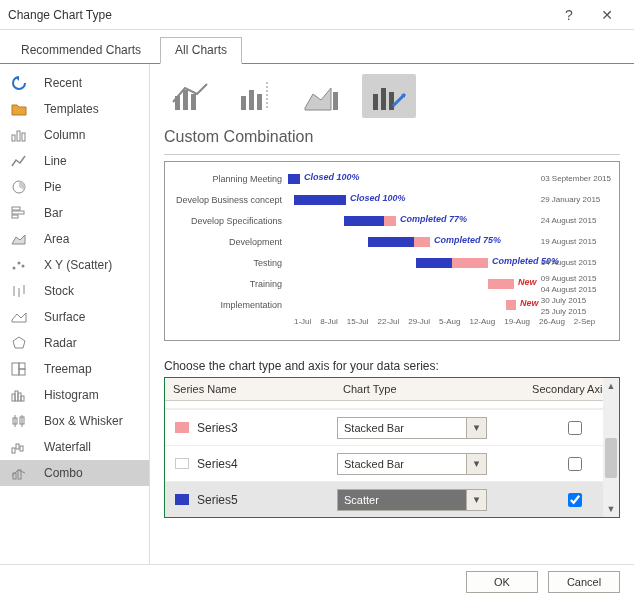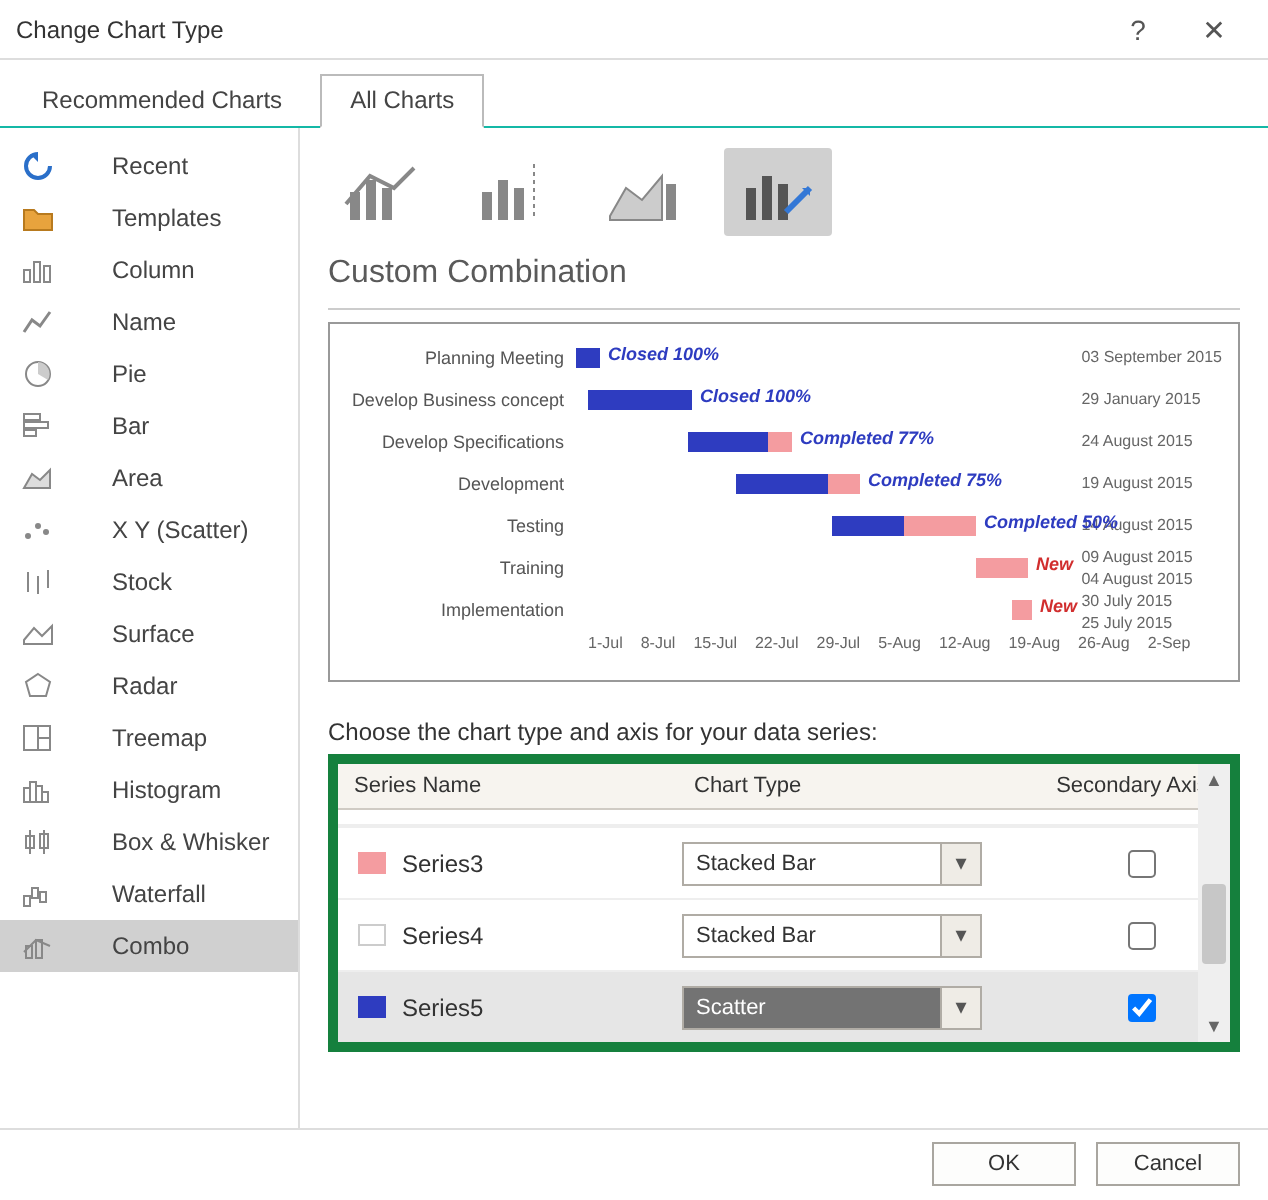--- a/index.html
+++ b/index.html
@@ -49,21 +49,21 @@
     height: 500px;
   }
   .sidebar {
     width: 150px;
     border-right: 1px solid #ddd;
     padding-top: 6px;
   }
   .side-item {
     display: flex;
     align-items: center;
-    gap: 28px;
+    gap: 16px;
     padding: 5px 10px;
     color: #444;
   }
   .side-item.selected { background: #d0d0d0; }
   .side-icon { width: 18px; height: 16px; display:flex; align-items:center; justify-content:center; }
   .main {
     flex: 1;
     padding: 10px 14px 6px 14px;
     display:flex;
     flex-direction:column;
@@ -95,21 +95,21 @@
   .gantt-track { flex:1; position:relative; height: 14px; }
   .bar-blue { position:absolute; height:10px; top:2px; background:#2e3cc0; }
   .bar-pink { position:absolute; height:10px; top:2px; background:#f49ca0; }
   .bar-label { position:absolute; top:0; font-size:9px; font-weight:bold; font-style:italic;text-align:center; }
   .bl-blue { color:#2e3cc0; }
   .bl-red { color:#d12e2e; }
   .side-dates { position:absolute; right:8px; top:6px; font-size:8px; text-align:left; color:#666; line-height:21px;}
   .x-axis { display:flex; margin-left:121px; font-size:8px; color:#666; gap:9px; margin-top:2px;}
   .choose-label { margin-top:18px; margin-bottom:4px; }
   .series-table {
-    border: 5px solid #15803d;
+    border: 1px solid #15803d;
     position:relative;
   }
   .series-head {
     display:flex;
     background:#f7f4ef;
     border-bottom:1px solid #d0cbc4;
     font-size:11px;
   }
   .series-head > div { padding:5px 8px; }
   .sh-name { width: 170px; }
@@ -203,21 +203,21 @@
           </svg>
         </span>
       <span>Column</span>
     </div>
     <div class="side-item">
       <span class="side-icon">
           <svg width="16" height="14">
             <path d="M1 12 L5 6 L9 9 L14 2" fill="none" stroke="#888" stroke-width="1.5"></path>
           </svg>
         </span>
-      <span>Name</span>
+      <span>Line</span>
     </div>
     <div class="side-item">
       <span class="side-icon">
           <svg width="16" height="14">
             <circle cx="8" cy="7" r="6" fill="none" stroke="#888"></circle>
             <path d="M8 7 L8 1 A6 6 0 0 1 13 10 Z" fill="#ccc"></path>
           </svg>
         </span>
       <span>Pie</span>
     </div>

